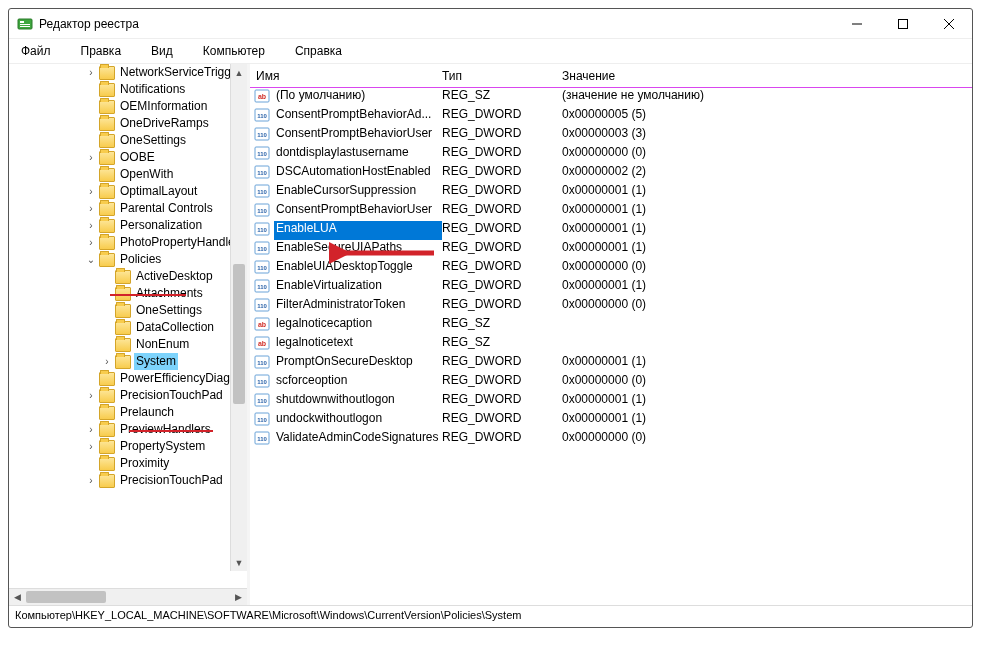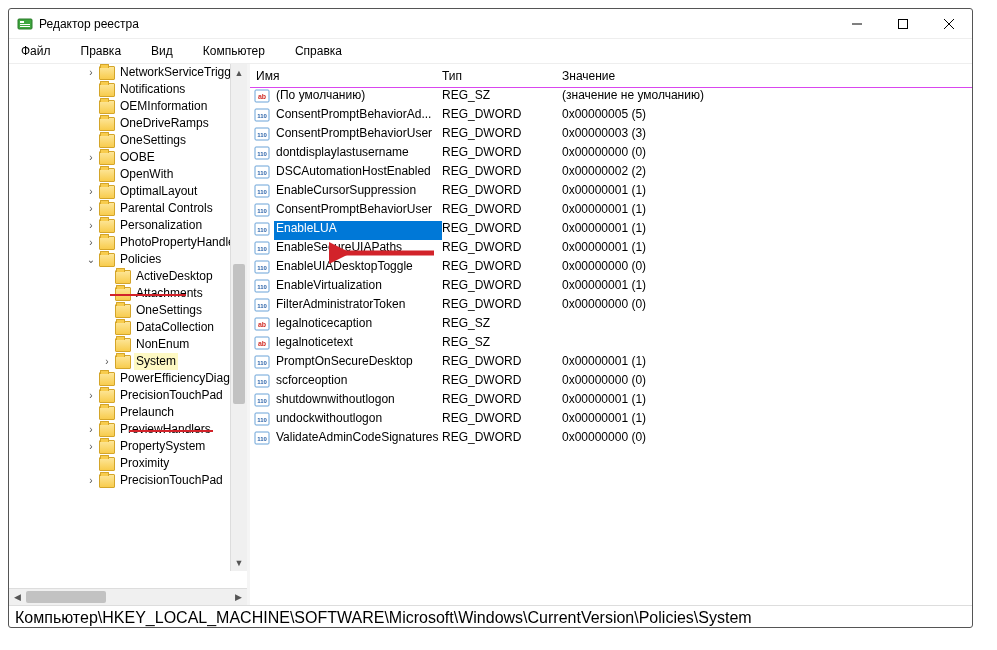--- a/index.html
+++ b/index.html
@@ -111,21 +111,21 @@
     width: 7px; height: 3px;
     background: #f8cc4d;
     border: 1px solid #d4a529;
     border-bottom: none;
     border-radius: 1px 1px 0 0;
   }
   .tree-node .lbl {
     padding: 0 2px;
   }
   .tree-node.selected .lbl {
-    background: #fef9c3;
+    background: #7dd3fc;
   }
   .tree-scroll-y {
     position: absolute;
     right: 0;
     top: 0;
     bottom: 17px;
     width: 17px;
     background: #f0f0f0;
     border-left: 1px solid #ddd;
   }
@@ -229,21 +229,21 @@
     background: #d2232a;
   }
   .arrow {
     position: absolute;
     pointer-events: none;
   }
   
   .statusbar {
     border-top: 1px solid #ddd;
     padding: 3px 6px;
-    font-size: 16px;
+    font-size: 11px;
     height: 22px;
   }
 </style>
 </head>
 <body>
 
 <div class="window">
 
   <div class="titlebar">
     <span class="app-icon">

